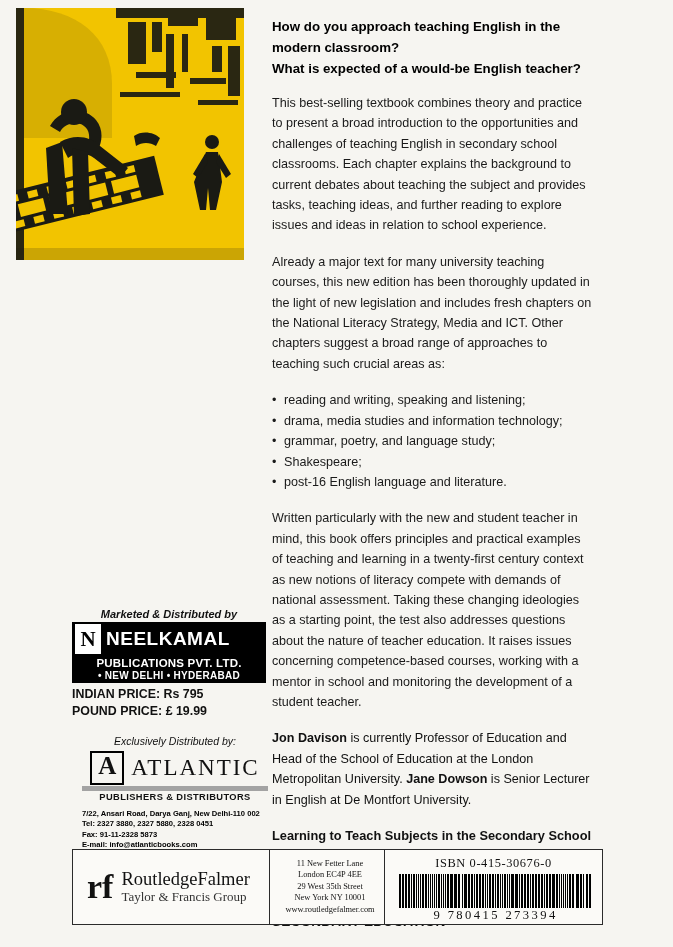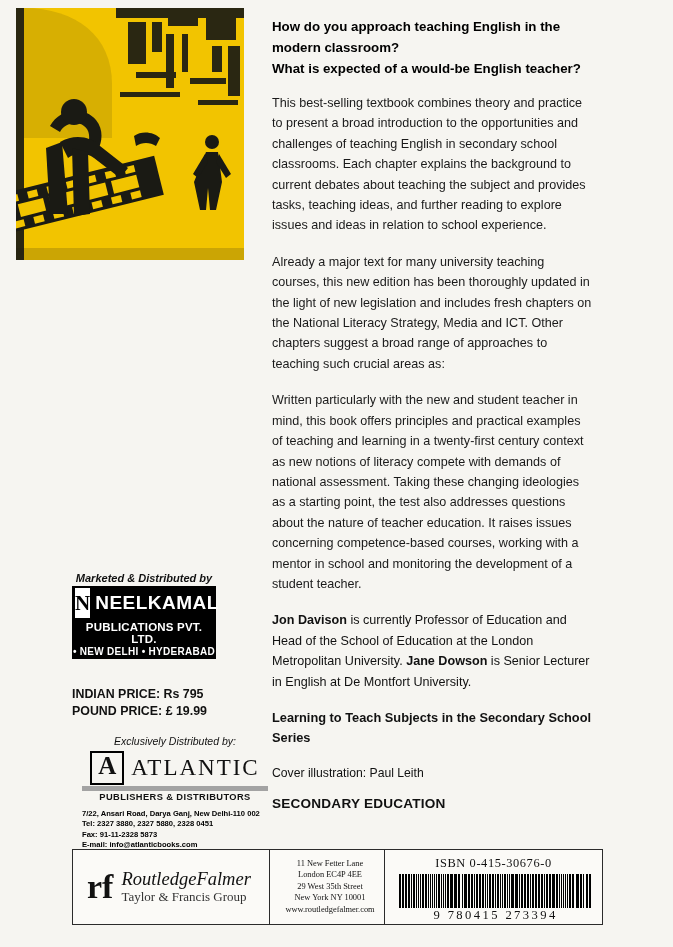--- a/index.html
+++ b/index.html
@@ -81,22 +81,22 @@
     font-weight: bold;
     font-size: 13.6px;
     letter-spacing: 0.2px;
     margin: 0;
   }
 
   
   .neelkamal {
     position: absolute;
     left: 72px;
-    top: 572px;
-    width: 144px;
+    top: 608px;
+    width: 194px;
   }
   .nk-head {
     font-style: italic;
     font-weight: bold;
     font-size: 11px;
     text-align: center;
     margin-bottom: 2px;
   }
   .nk-logo-row {
     background: #000;
@@ -223,21 +223,20 @@
     font-family: "Liberation Serif", serif;
     font-size: 34px;
     font-weight: bold;
     line-height: 34px;
     margin-right: 8px;
   }
   .rf-name {
     font-family: "Liberation Serif", serif;
     font-size: 18.5px;
     line-height: 20px;
-    font-style: italic;
   }
   .rf-tag {
     font-family: "Liberation Serif", serif;
     font-size: 13px;
     color: #333;
   }
   .addr-cell {
     width: 108px;
     border-left: 1px solid #2b2b2b;
     border-right: 1px solid #2b2b2b;
@@ -362,20 +361,27 @@
 
   <div class="text-col">
     <div class="headline">
       <span>How do you approach teaching English in the modern classroom?</span>
       <span class="q2">What is expected of a would-be English teacher?</span>
     </div>
 
     <p class="body-p">This best-selling textbook combines theory and practice to present a broad introduction to the opportunities and challenges of teaching English in secondary school classrooms. Each chapter explains the background to current debates about teaching the subject and provides tasks, teaching ideas, and further reading to explore issues and ideas in relation to school experience.</p>
     <p class="body-p">Already a major text for many university teaching courses, this new edition has been thoroughly updated in the light of new legislation and includes fresh chapters on the National Literacy Strategy, Media and ICT. Other chapters suggest a broad range of approaches to teaching such crucial areas as:</p>
 
+    <ul class="bullets">
+      <li>reading and writing, speaking and listening;</li>
+      <li>drama, media studies and information technology;</li>
+      <li>grammar, poetry, and language study;</li>
+      <li>Shakespeare;</li>
+      <li>post-16 English language and literature.</li>
+    </ul>
 
     <p class="body-p">Written particularly with the new and student teacher in mind, this book offers principles and practical examples of teaching and learning in a twenty-first century context as new notions of literacy compete with demands of national assessment. Taking these changing ideologies as a starting point, the test also addresses questions about the nature of teacher education. It raises issues concerning competence-based courses, working with a mentor in school and monitoring the development of a student teacher.</p>
 
     <p class="authors"><b>Jon Davison</b><span> is currently Professor of Education and Head of the School of Education at the London Metropolitan University. </span><b>Jane Dowson</b><span> is Senior Lecturer in English at De Montfort University.</span></p>
 
     <div class="series">Learning to Teach Subjects in the Secondary School Series</div>
     <div class="cover-credit">Cover illustration: Paul Leith</div>
     <div class="sector">SECONDARY EDUCATION</div>
   </div>
 

